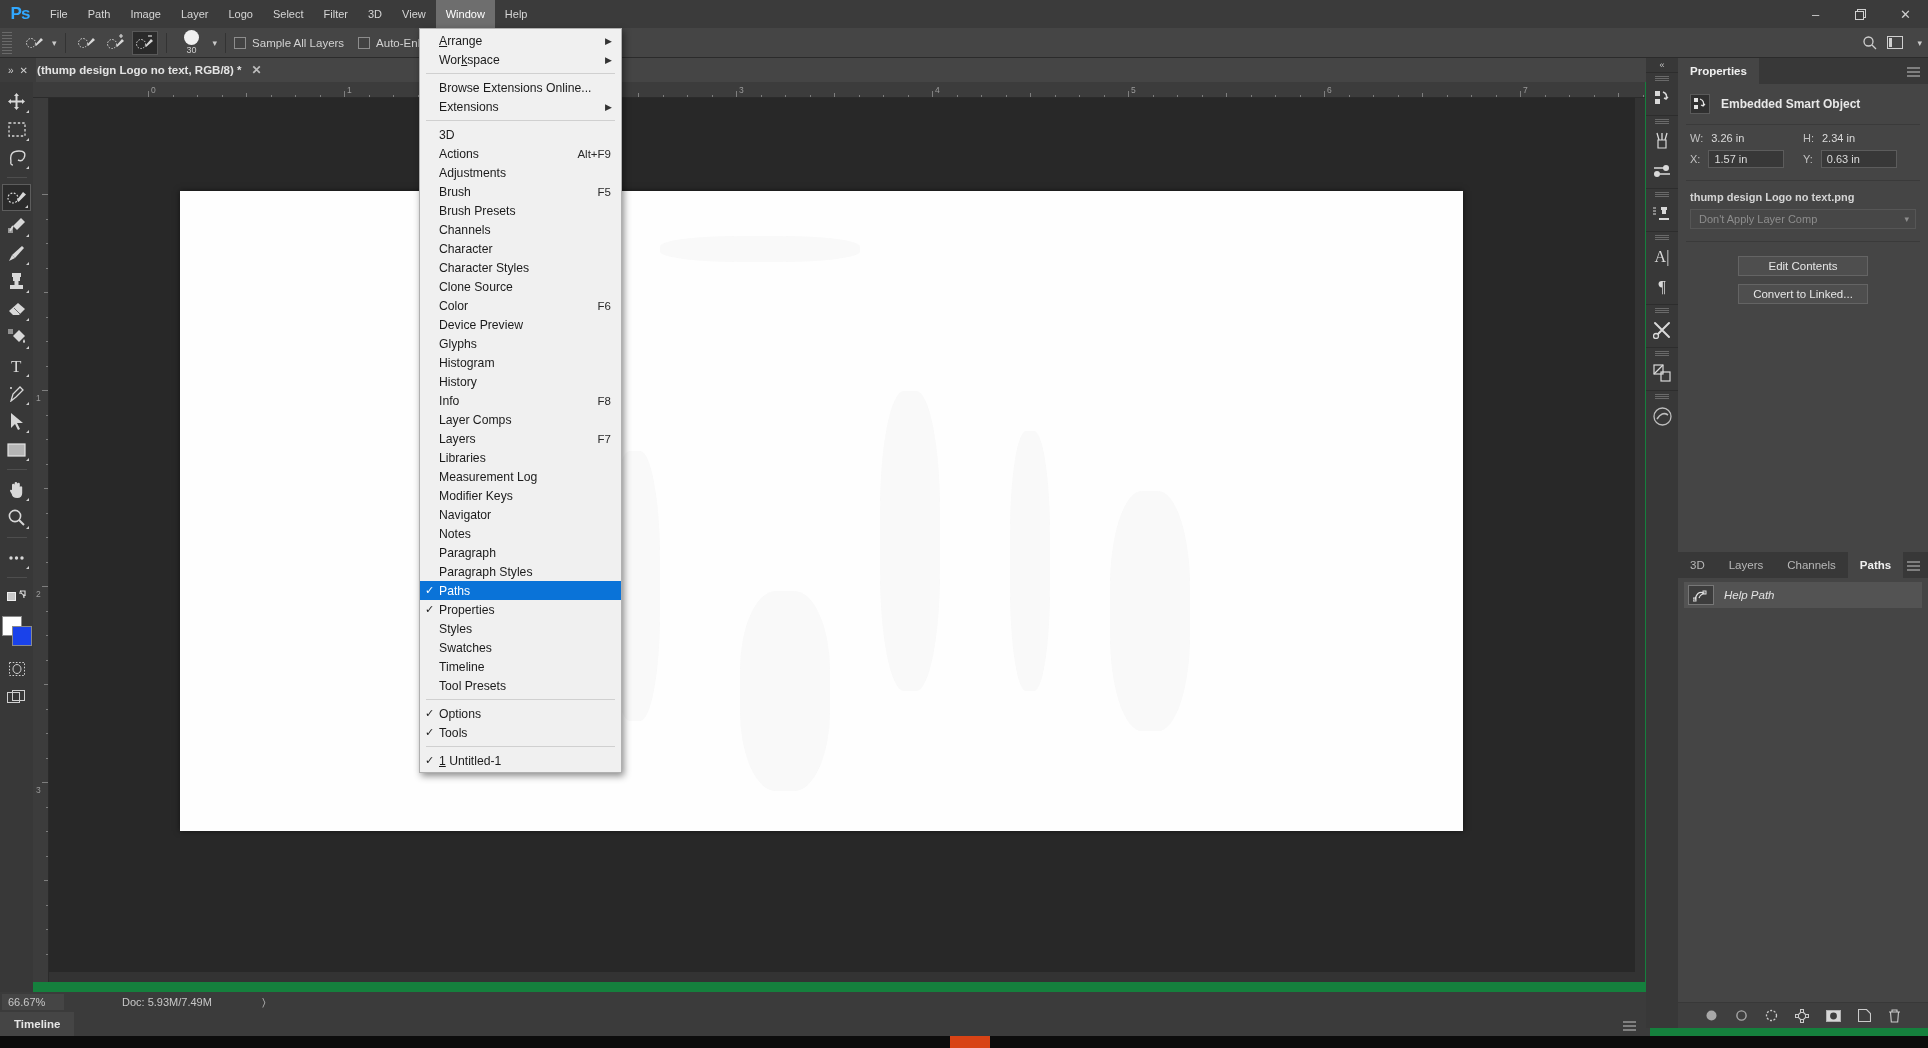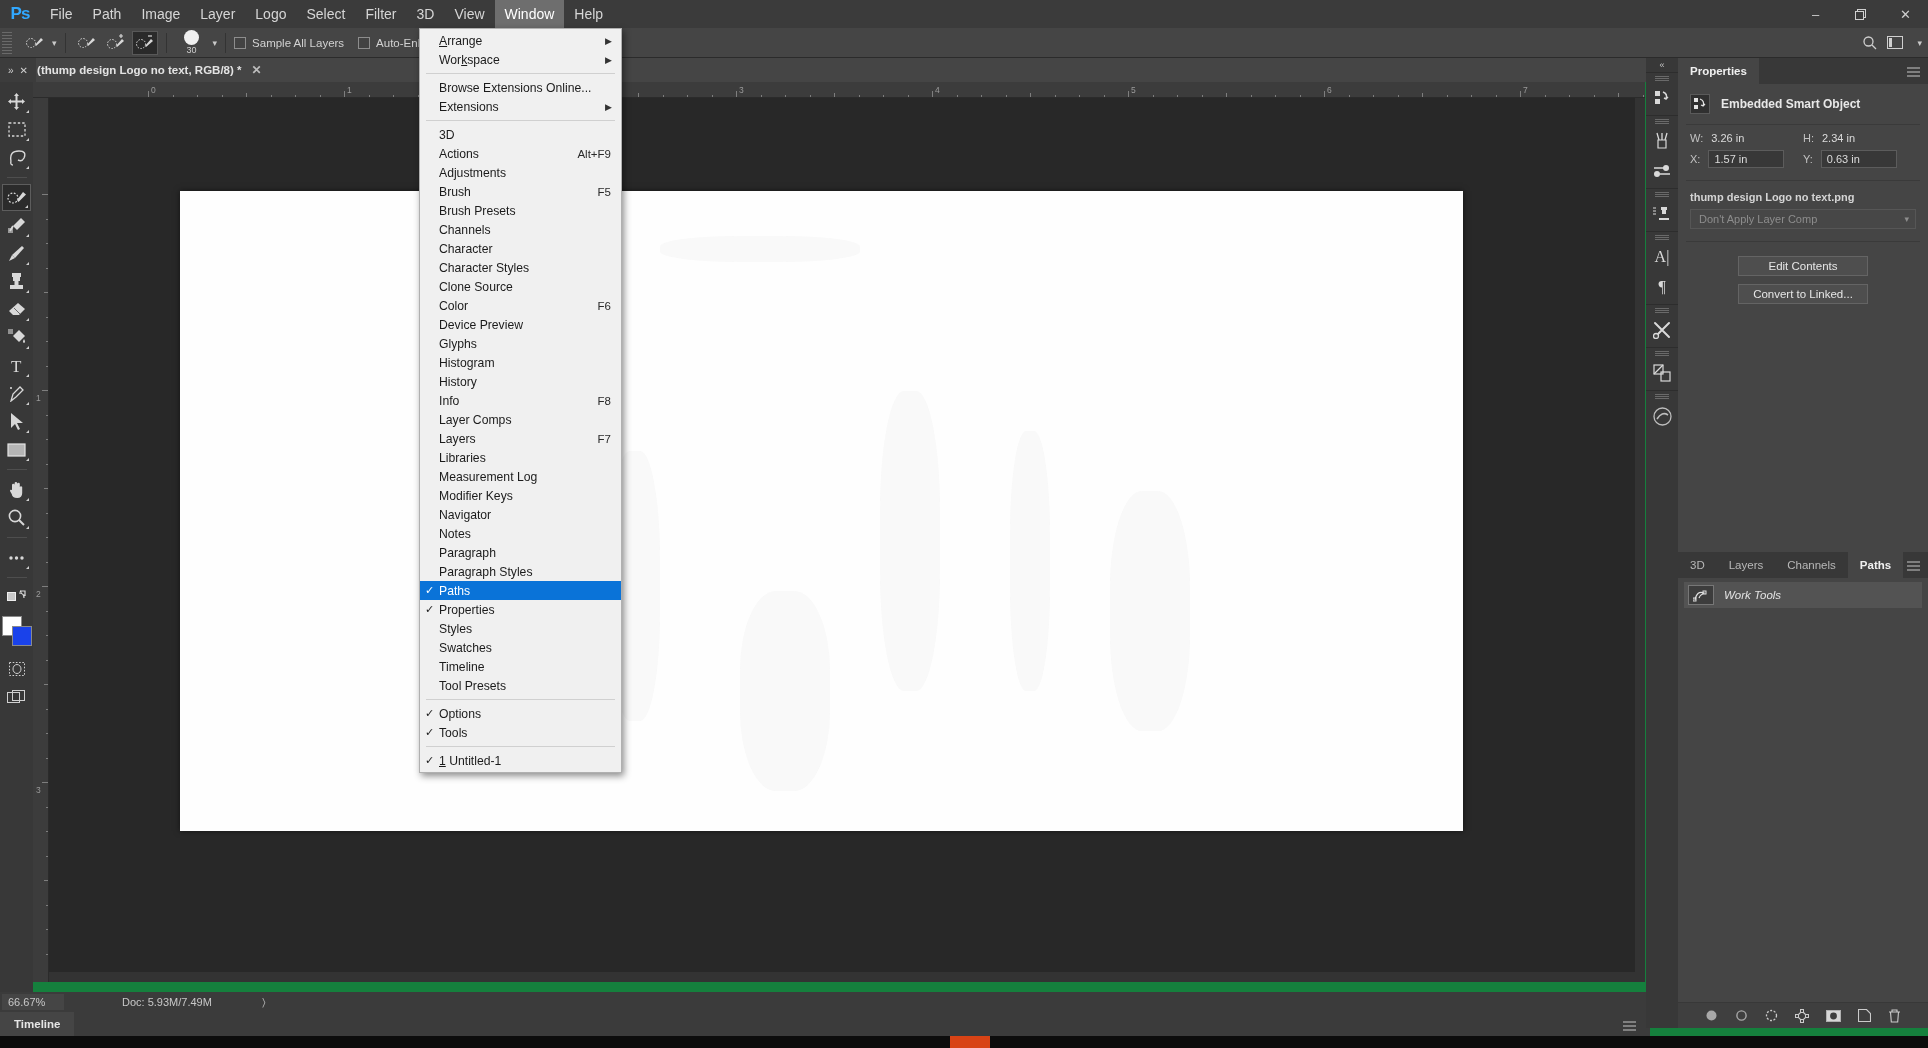--- a/index.html
+++ b/index.html
@@ -17,21 +17,21 @@
     position: absolute; top: 0; left: 0; width: 1928px; height: 28px;
     background: #3b3b3b; display: flex; align-items: center;
   }
   .ps-logo {
     width: 40px; height: 28px; display: flex; align-items: center; justify-content: center;
     color: #31a8ff; font-size: 17px; font-weight: bold; letter-spacing: -1px;
     font-family: "Liberation Sans", sans-serif;
   }
   .menu-item {
     height: 28px; padding: 0 10px; display: flex; align-items: center;
-    color: #d6d6d6; font-size: 14px; white-space: nowrap; cursor: default;
+    color: #d6d6d6; font-size: 11px; white-space: nowrap; cursor: default;
   }
   .menu-item.active { background: #6e6e6e; color: #ffffff; }
   .win-controls { position: absolute; right: 0; top: 0; height: 28px; display: flex; }
   .win-btn {
     width: 45px; height: 28px; display: flex; align-items: center; justify-content: center;
     color: #d0d0d0; font-size: 13px;
   }
 
   
   .optionsbar {
@@ -793,21 +793,21 @@
     </div>
 
     <div class="path-row">
       <div class="path-thumb">
         <svg width="16" height="13" viewBox="0 0 16 13">
             <path d="M2 11 q2 -10 9 -7 q-4 2 -5 5" fill="none" stroke="#e0e0e0" stroke-width="1.2"></path>
             <rect x="0" y="9" width="3" height="3" fill="none" stroke="#e0e0e0"></rect>
             <rect x="10" y="2" width="3" height="3" fill="none" stroke="#e0e0e0"></rect>
           </svg>
       </div>
-      <div class="path-name">Work Tools</div>
+      <div class="path-name">Help Path</div>
     </div>
 
     <div class="paths-footer">
       <div class="pf-icon">
         <svg width="13" height="13" viewBox="0 0 13 13">
             <circle cx="6.5" cy="6.5" r="5" fill="#a8a8a8"></circle>
           </svg>
       </div>
       <div class="pf-icon">
         <svg width="13" height="13" viewBox="0 0 13 13">

